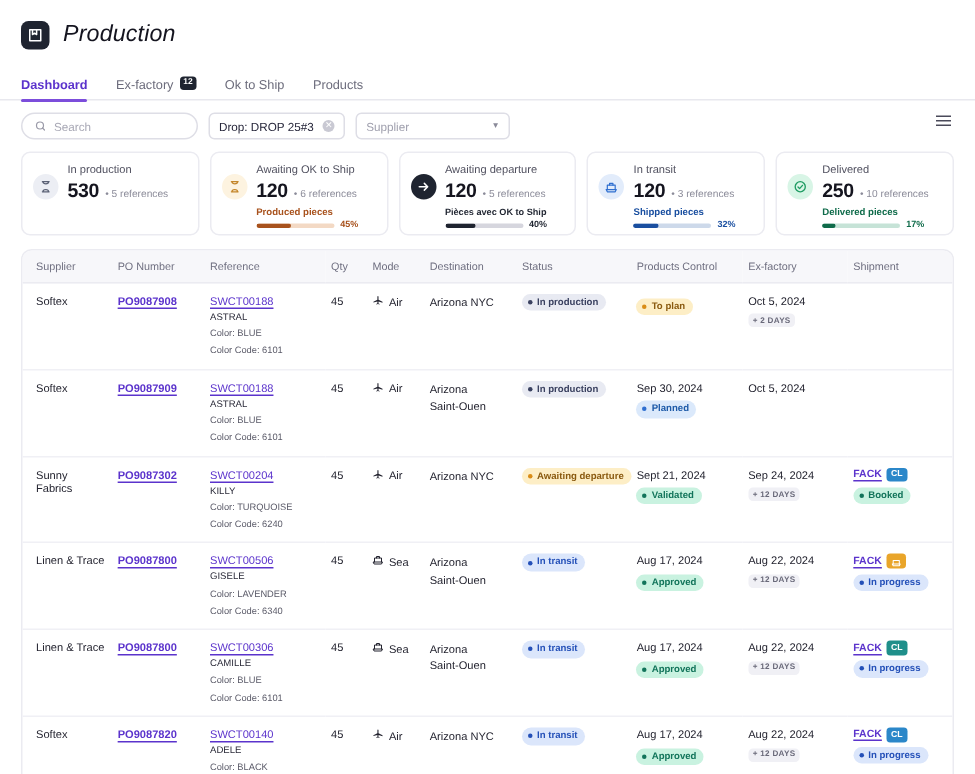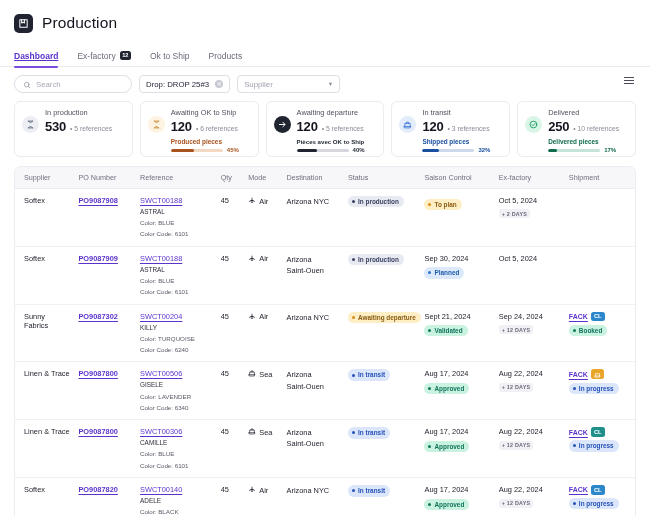--- a/index.html
+++ b/index.html
@@ -14,35 +14,35 @@
   
   .app-header { padding: 10px 14px 0 14px; }
   .title-row { display: flex; align-items: center; gap: 9px; height: 26px; }
   .app-logo {
     width: 19px; height: 19px; border-radius: 5px;
     background: #1f2430; color: #fff;
     display: flex; align-items: center; justify-content: center;
     flex: 0 0 auto;
   }
   .app-logo svg { width: 11px; height: 11px; display:block; }
-  .page-title { font-size: 15.5px; font-weight: 400; letter-spacing: .1px; color: #14141f; }
+  .page-title { font-size: 15.5px; font-weight: 400; letter-spacing: .1px; color: #14141f; font-style: italic; }
 
   
   .tabs {
     display: flex; align-items: center; gap: 19px;
     padding: 0 14px; margin-top: 9px;
     border-bottom: 1px solid #e8e8ee;
     height: 22px;
   }
   .tab {
     font-size: 8.5px; color: #6b6b7b; position: relative;
     height: 22px; display: flex; align-items: center; gap: 4px;
     cursor: pointer; white-space: nowrap;
   }
-  .tab.active { color: #5b33cc; font-weight: bold; text-decoration: underline; }
+  .tab.active { color: #5b33cc; font-weight: bold; }
   .tab.active:after {
     content: ""; position: absolute; left: 0; right: 0; bottom: -1px;
     height: 1.6px; background: #7c4ddb; border-radius: 2px;
   }
   .tab-badge {
     background: #1f2430; color: #fff; font-size: 5.6px; font-weight: bold;
     border-radius: 2.5px; padding: 1px 2.5px; line-height: 1.1;
     display: inline-block; min-width: 9px; text-align: center;
   }
 
@@ -360,21 +360,21 @@
   <table>
     <thead>
       <tr>
         <th class="col-supplier">Supplier</th>
         <th class="col-po">PO Number</th>
         <th class="col-ref">Reference</th>
         <th class="col-qty">Qty</th>
         <th class="col-mode">Mode</th>
         <th class="col-dest">Destination</th>
         <th class="col-status">Status</th>
-        <th class="col-qc">Saison Control</th>
+        <th class="col-qc">Products Control</th>
         <th class="col-exf">Ex-factory</th>
         <th class="col-ship">Shipment</th>
       </tr>
     </thead>
     <tbody id="tbody">
         <tr>
           <td class="col-supplier">Softex</td>
           <td class="col-po"><span class="link-po">PO9087908</span></td>
           <td class="col-ref"><span class="link-ref">SWCT00188</span><div class="ref-name">ASTRAL</div><div class="ref-sub">Color: BLUE</div><div class="ref-sub">Color Code: 6101</div></td>
           <td class="col-qty">45</td>

